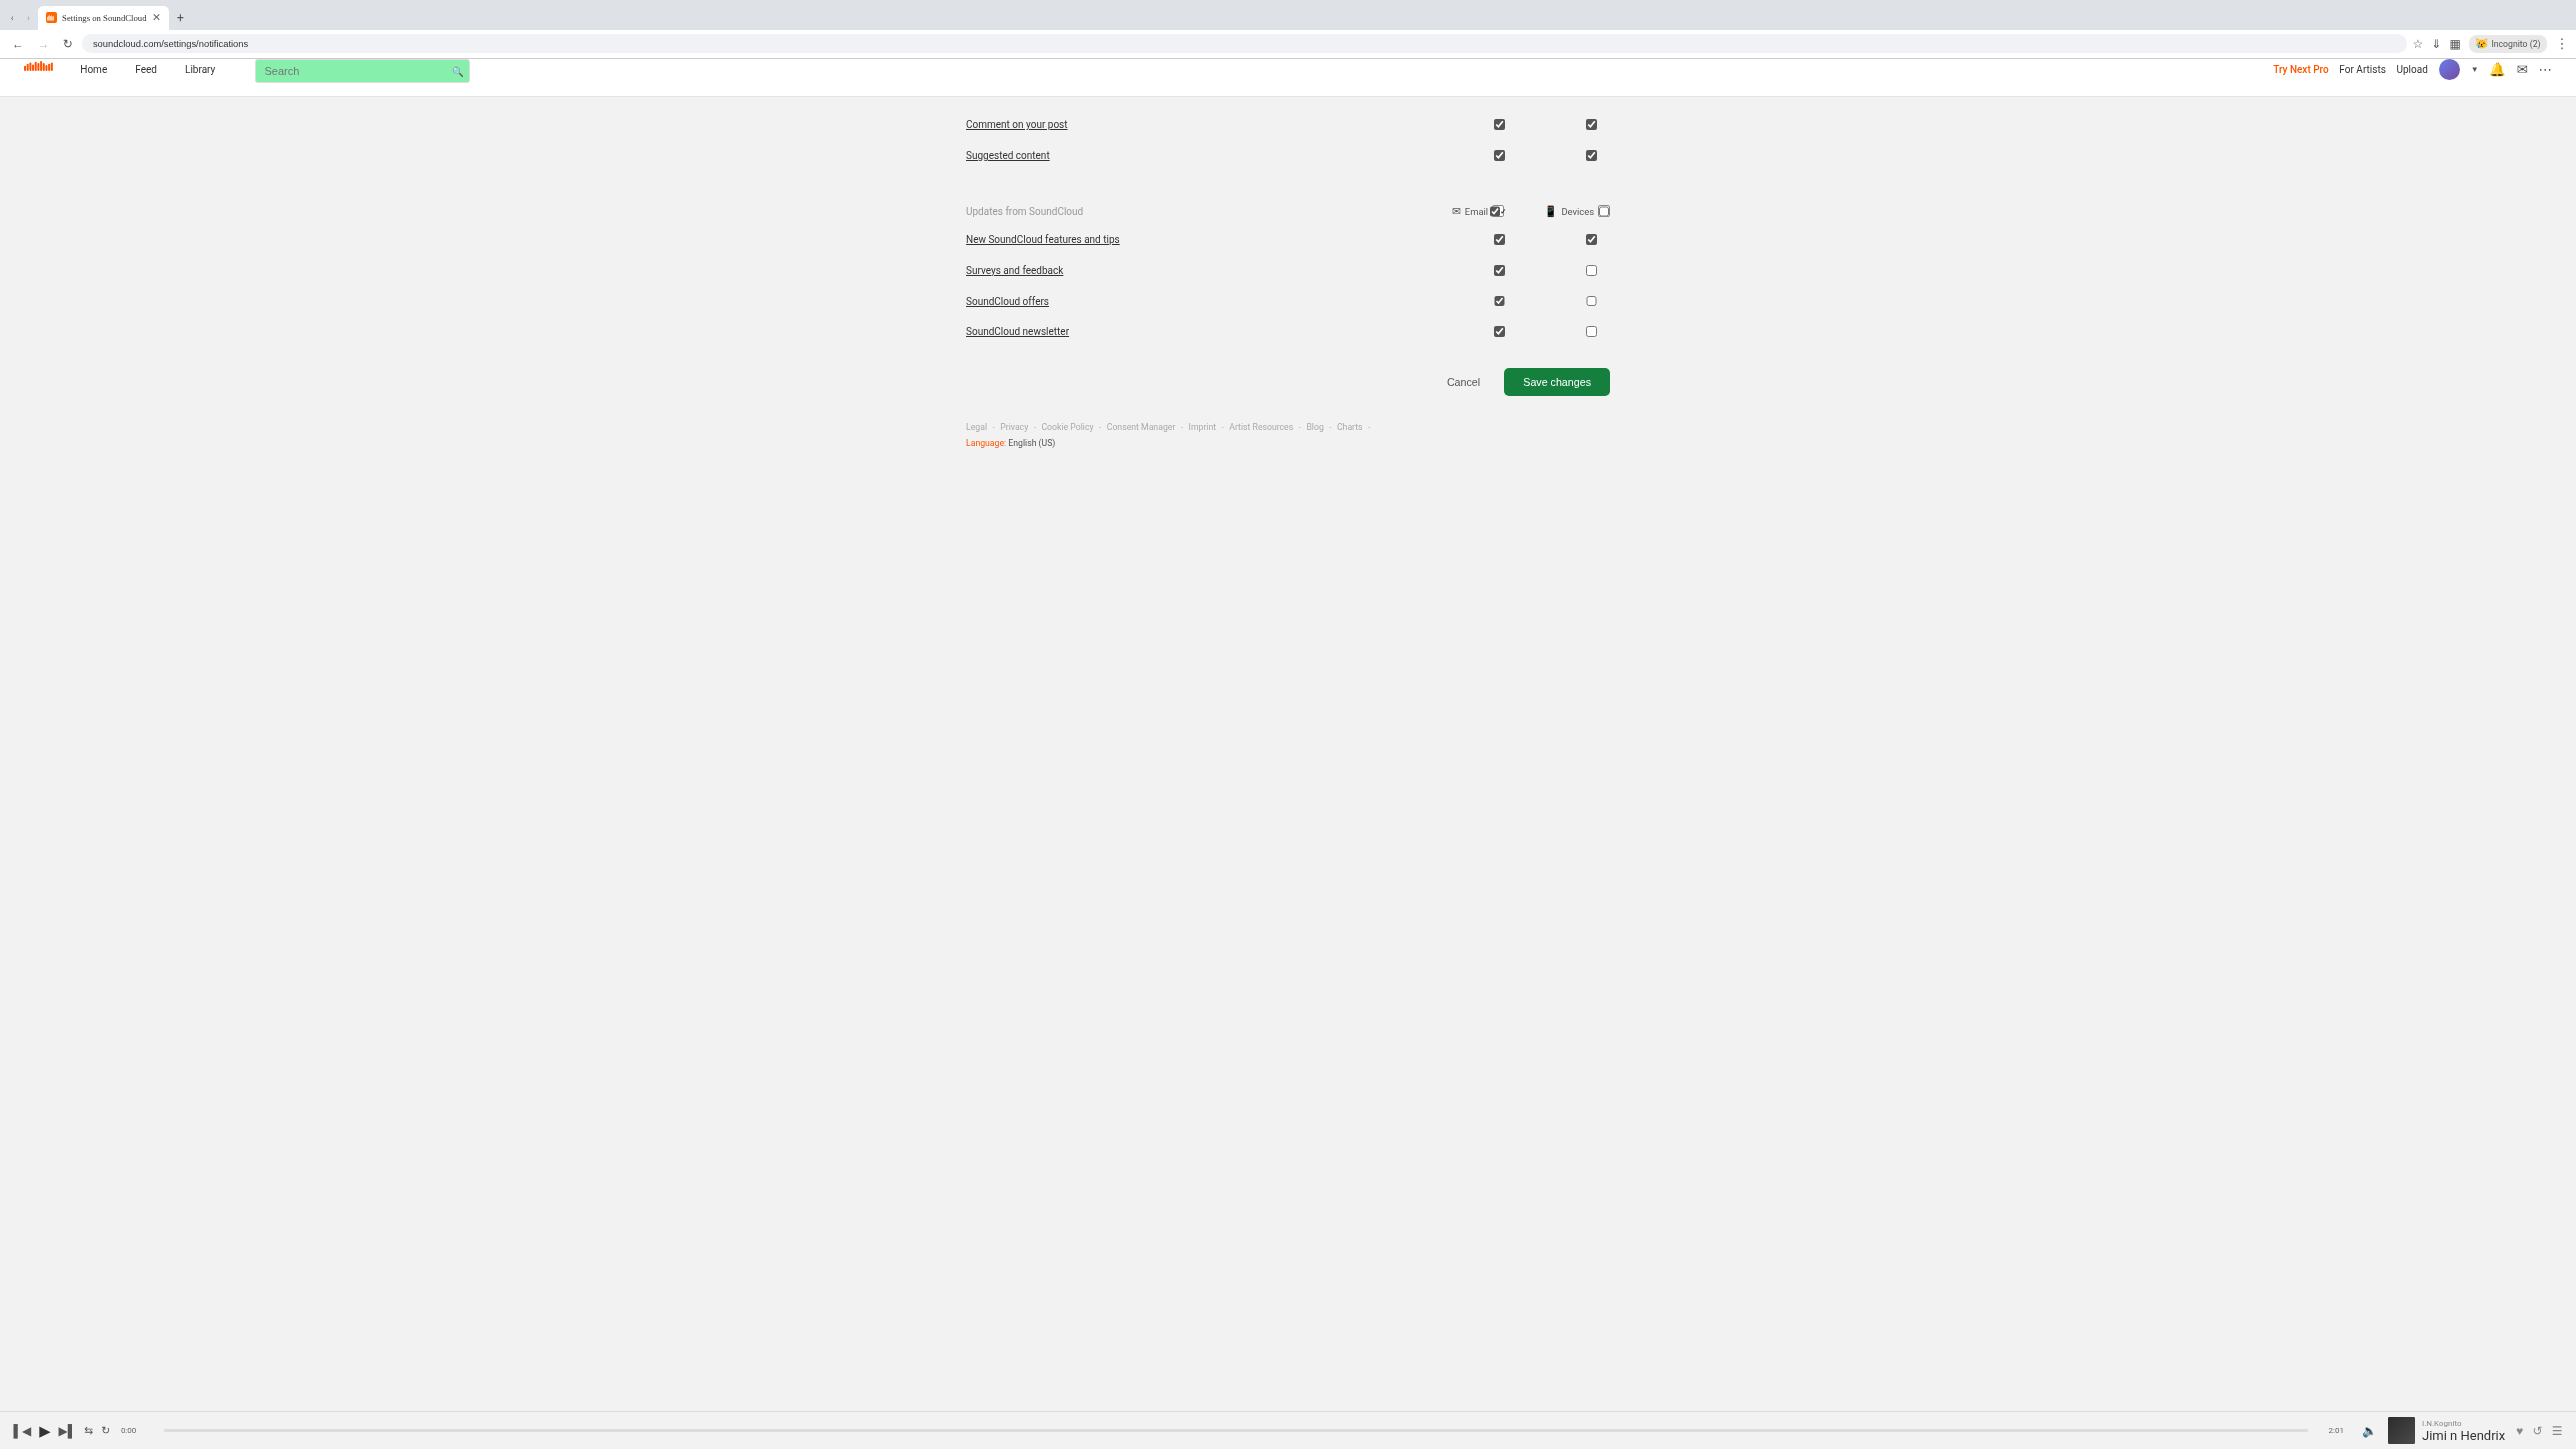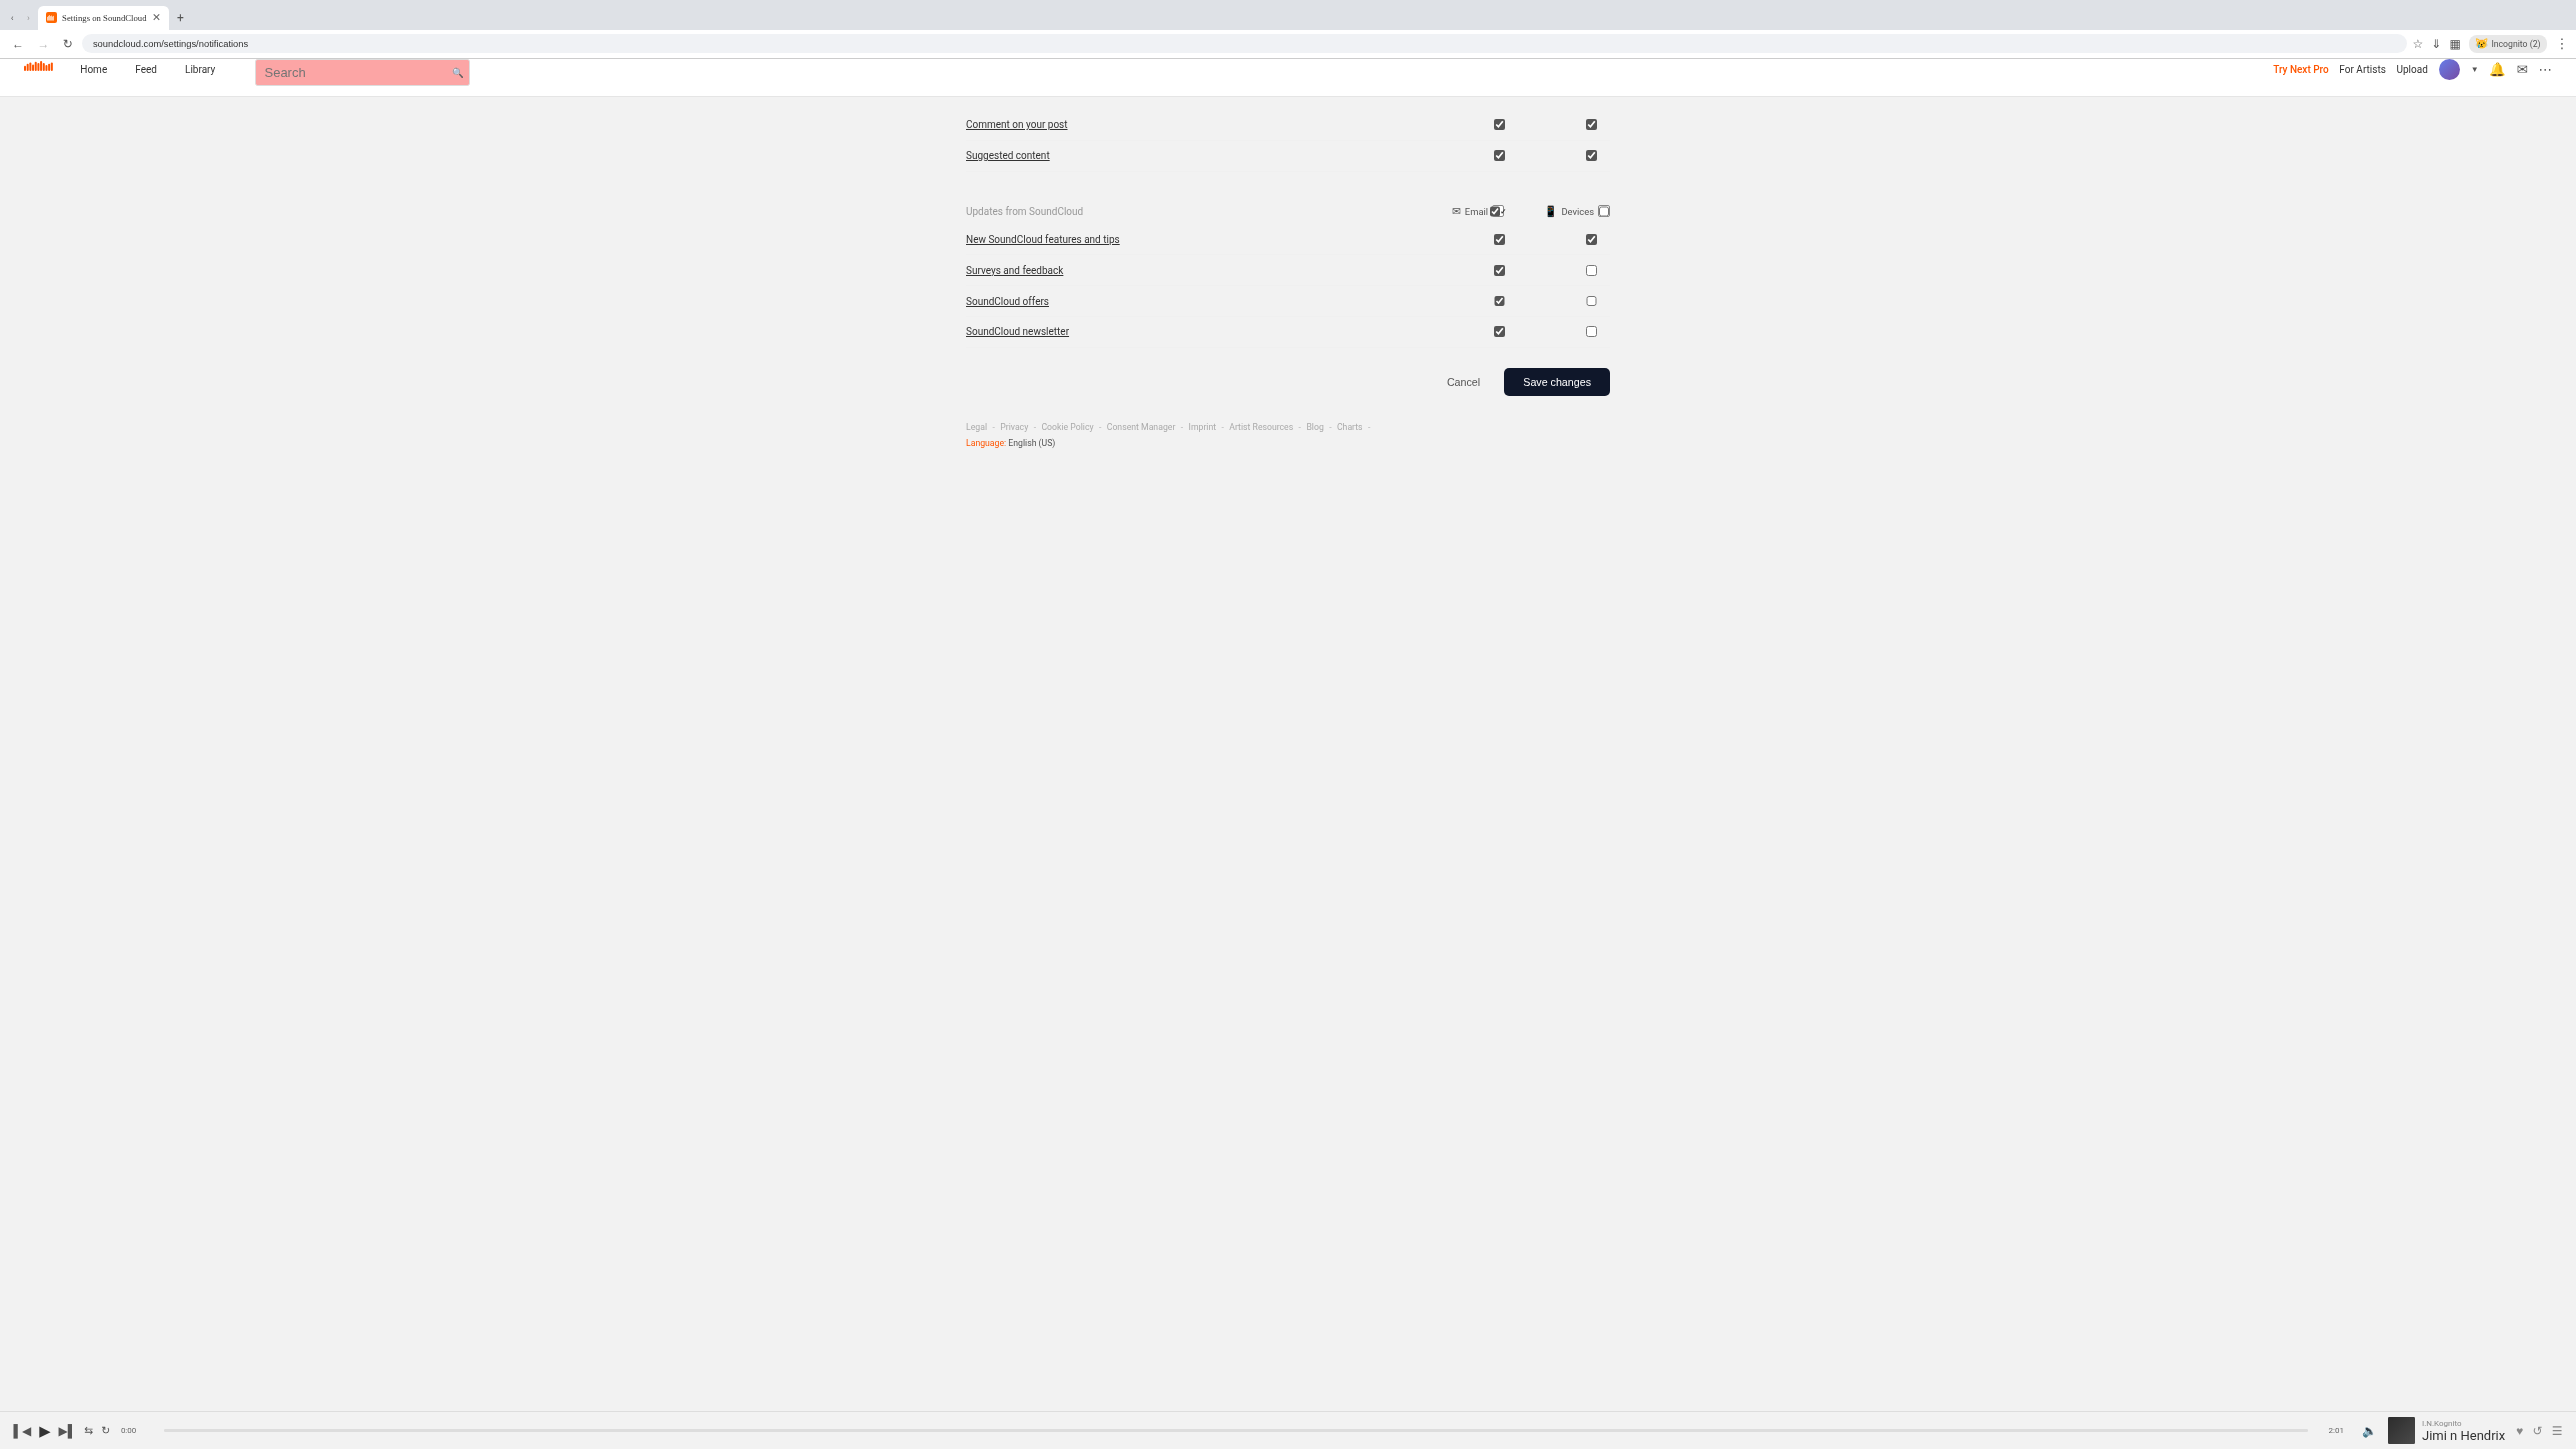--- a/index.html
+++ b/index.html
@@ -19,21 +19,21 @@
     .address-actions { display: flex; align-items: center; gap: 8px; color: #555; }
     .incognito-badge { display: flex; align-items: center; gap: 2.7px; font-size: 8.7px; background: #e8e8e8; padding: 2.7px 6.7px; border-radius: 8px; cursor: pointer; }
 
     
     .sc-header { background: #fff; display: flex; align-items: flex-start; padding: 0 24px; height: 38px; border-bottom: 0.7px solid #e5e5e5; gap: 13.4px; }
     .sc-logo { display: flex; align-items: center; gap: 4px; }
     .sc-logo-bars { display: flex; gap: 1.3px; align-items: flex-end; }
     .sc-nav { display: flex; gap: 1.3px; }
     .sc-nav-item { padding: 5.4px 13.4px; font-size: 10px; color: #333; cursor: pointer; border-radius: 2.7px; }
     .sc-search { flex: 1; max-width: 215px; margin: 0 13.4px; }
-    .sc-search-input { width: 100%; border: 0.7px solid #ddd; border-radius: 2.7px; padding: 5.4px 24px 5.4px 8px; font-size: 13px; outline: none; background: #fca5a5; position: relative; }
+    .sc-search-input { width: 100%; border: 0.7px solid #ddd; border-radius: 2.7px; padding: 5.4px 24px 5.4px 8px; font-size: 11px; outline: none; background: #86efac; position: relative; }
     .sc-search-wrap { position: relative; }
     .sc-search-icon { position: absolute; right: 6.7px; top: 50%; transform: translateY(-50%); color: #888; }
     .sc-header-actions { display: flex; align-items: center; gap: 10.7px; margin-left: auto; }
     .try-next-pro { color: #f50; font-size: 10px; font-weight: 500; cursor: pointer; }
     .for-artists { color: #333; font-size: 10px; cursor: pointer; }
     .upload-btn { color: #333; font-size: 10px; cursor: pointer; }
     .avatar { width: 21.5px; height: 21.5px; border-radius: 50%; background: linear-gradient(135deg, #667eea, #764ba2); cursor: pointer; }
     .header-icon { color: #555; font-size: 13.4px; cursor: pointer; }
     .more-dots { font-size: 13.4px; color: #555; cursor: pointer; }
 
@@ -48,21 +48,21 @@
     .updates-section-header { display: flex; align-items: center; padding: 13.4px 0 6.7px; }
     .updates-title { flex: 1; font-size: 10px; color: #999; font-weight: normal; }
     .updates-col-headers { display: flex; gap: 40px; align-items: center; }
     .col-header { display: flex; align-items: center; gap: 4px; font-size: 9.4px; color: #555; }
     .col-header-checkbox { width: 12px; height: 12px; border: 1.3px solid #888; border-radius: 2px; cursor: pointer; background: #fff; display: flex; align-items: center; justify-content: center; }
     .col-header-checkbox.checked::after { content: '✓'; font-size: 7.4px; color: #333; font-weight: bold; }
 
     
     .form-actions { display: flex; align-items: center; justify-content: flex-end; gap: 13.4px; padding: 20px 0 13.4px; }
     .cancel-btn { background: transparent; border: none; font-size: 10.7px; color: #555; cursor: pointer; padding: 6.7px 10.7px; }
-    .save-btn { background: #0f172a; color: #fff; border: none; border-radius: 5px; padding: 8px 19px; font-size: 10.7px; font-weight: 500; cursor: pointer; }
+    .save-btn { background: #15803d; color: #fff; border: none; border-radius: 5px; padding: 8px 19px; font-size: 10.7px; font-weight: 500; cursor: pointer; }
 
     
     .page-footer { padding: 13.4px 0; color: #aaa; font-size: 8.7px; }
     .footer-links { display: flex; gap: 5.4px; flex-wrap: wrap; align-items: center; margin-bottom: 5.4px; }
     .footer-link { color: #aaa; text-decoration: none; }
     .footer-separator { color: #bbb; }
     .language-label { color: #f50; cursor: pointer; }
     .language-value { color: #555; }
 
     

